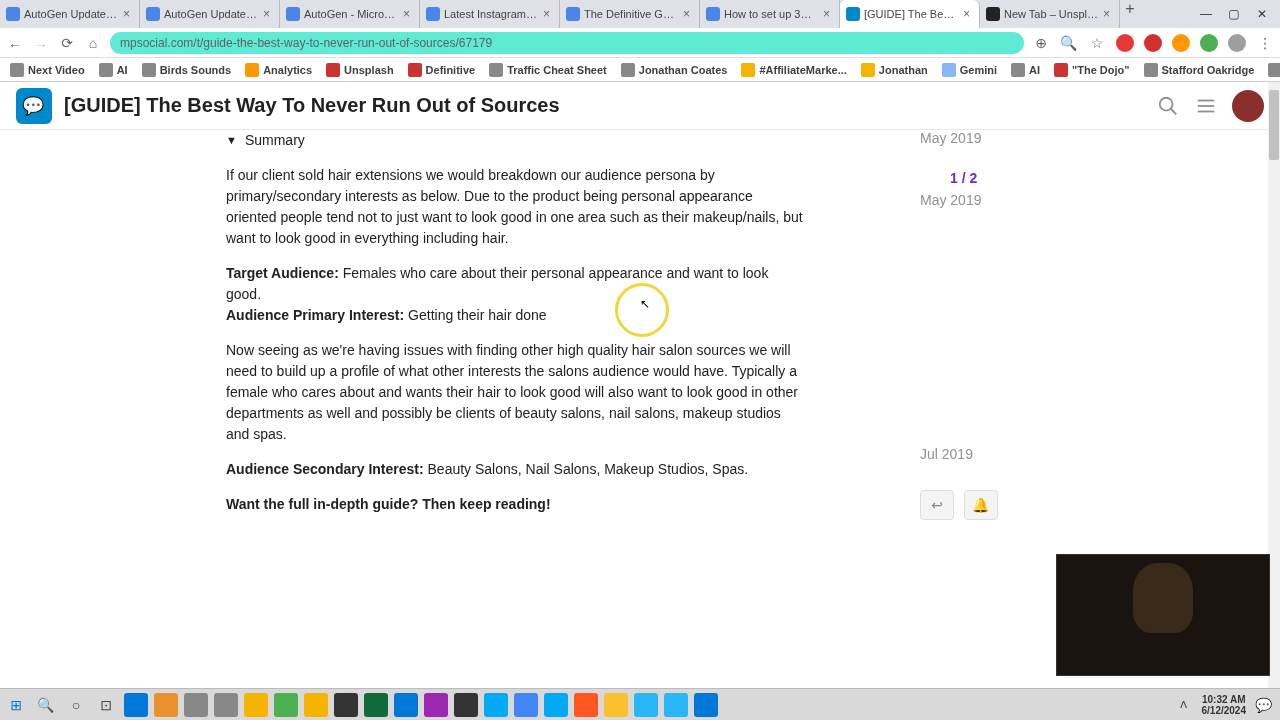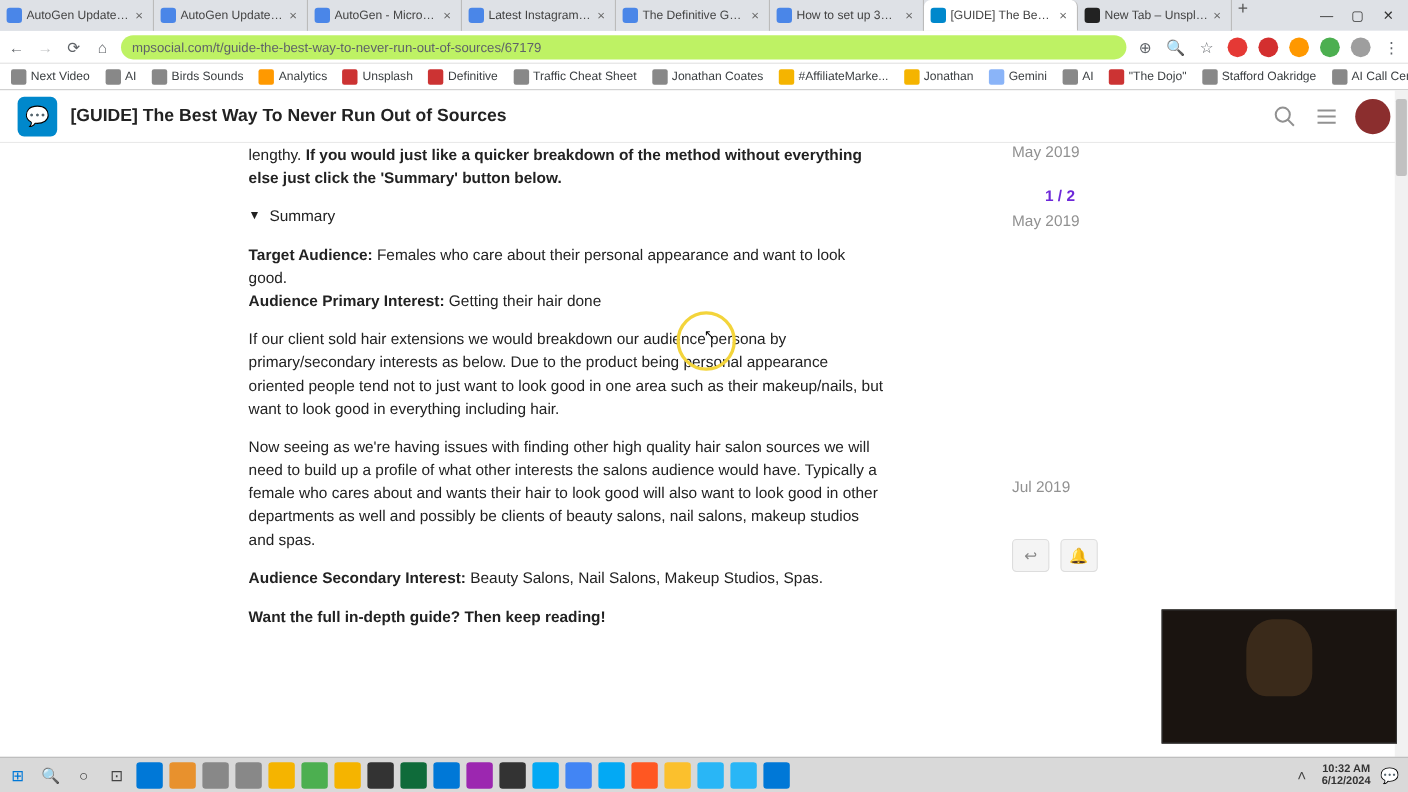--- a/index.html
+++ b/index.html
@@ -12,34 +12,34 @@
 .tab.active { background: #fff; border-top-left-radius: 6px; border-top-right-radius: 6px; }
 .tab .favicon { width: 14px; height: 14px; background: #4a86e8; border-radius: 3px; flex-shrink: 0; }
 .tab .tab-title { overflow: hidden; white-space: nowrap; text-overflow: ellipsis; flex: 1; }
 .tab .tab-close { width: 10px; height: 10px; color: #666; font-size: 12px; line-height: 10px; }
 .newtab { width: 20px; text-align: center; color: #555; font-size: 16px; cursor: pointer; }
 .win-controls { display: flex; gap: 12px; padding: 0 10px; color: #333; }
 .win-btn { width: 16px; text-align: center; cursor: pointer; font-size: 12px; }
 
 .url-bar-row { height: 30px; background: #fff; display: flex; align-items: center; padding: 0 6px; gap: 8px; border-bottom: 1px solid #ddd; }
 .nav-icon { width: 18px; height: 18px; color: #5f6368; cursor: pointer; display:flex; align-items:center; justify-content:center; font-size: 14px; }
-.url-field { flex: 1; height: 22px; background: #bef264; border-radius: 11px; display: flex; align-items: center; padding: 0 10px; font-size: 12px; color: #5f6368; }
+.url-field { flex: 1; height: 22px; background: #5eead4; border-radius: 11px; display: flex; align-items: center; padding: 0 10px; font-size: 12px; color: #5f6368; }
 .url-right { display: flex; gap: 10px; align-items: center; }
 .ext-ico { width: 18px; height: 18px; border-radius: 50%; cursor:pointer; }
 
 .bookmarks { height: 24px; background: #fff; display: flex; align-items: center; padding: 0 6px; gap: 6px; border-bottom: 1px solid #ccc; font-size: 11px; color: #3c4043; }
-.bm { display: flex; align-items: center; gap: 4px; padding: 2px 4px; cursor: pointer; white-space: nowrap; }
+.bm { display: flex; align-items: center; gap: 4px; padding: 2px 4px; cursor: pointer; white-space: nowrap; font-weight: bold; }
 .bm-icon { width: 14px; height: 14px; background: #888; border-radius: 2px; }
 .bookmarks .spacer { flex:1; }
 
 
 .forum-header { height: 48px; display: flex; align-items: center; padding: 0 16px; border-bottom: 1px solid #e9e9e9; gap: 12px; }
 .forum-logo { width: 36px; height: 36px; background: #0088cc; border-radius: 6px; display:flex; align-items:center; justify-content:center; color:#fff; font-size: 18px; }
 .forum-title-block { flex: 1; }
-.forum-title { font-size: 16px; font-weight: bold; color: #222; }
+.forum-title { font-size: 20px; font-weight: bold; color: #222; }
 .forum-cats { font-size: 12px; color: #666; display:flex; gap:8px; margin-top: 2px;}
 .forum-cat { display:flex; align-items:center; gap:4px;}
 .cat-sq { width:8px; height:8px; background:#feb552; }
 .lock { font-size: 10px;}
 .cat-link { color: #707070; }
 .header-icons { display: flex; align-items: center; gap: 14px; }
 .header-icon { width: 24px; height: 24px; color: #919191; cursor:pointer; display:flex; align-items:center; justify-content:center; }
 .avatar { width: 32px; height: 32px; border-radius: 50%; background: #8b2e2e; cursor:pointer; }
 
 
@@ -47,21 +47,21 @@
 .post-body { position: absolute; left: 226px; width: 580px; font-size: 14px; color: #222; line-height: 1.5; }
 .post-body p { margin-bottom: 14px; }
 .post-body b { font-weight: bold; }
 .summary-row { display:flex; align-items:center; gap:8px; margin-bottom:14px; cursor:pointer; }
 .summary-caret { font-size: 11px; color:#222;}
 
 
 .timeline { position: absolute; left: 920px; top: 0; font-size: 14px; color: #919191; }
 .timeline .tdate { margin-bottom: 24px; }
 .timeline .counter { font-weight: bold; color: #6d28d9; margin-bottom: 6px; margin-left: 30px; }
-.timeline .bottom-date { position: absolute; top: 304px; }
+.timeline .bottom-date { position: absolute; top: 316px; }
 .timeline-actions { position: absolute; top: 360px; display:flex; gap:10px;}
 .tact { width:34px; height:30px; border:1px solid #ddd; background:#f4f4f4; display:flex; align-items:center; justify-content:center; border-radius:4px; cursor:pointer; color:#888; font-size: 14px;}
 
 
 .highlight-circle { position:absolute; width:54px; height:54px; border:3px solid #f3d43b; border-radius:50%; pointer-events:none; left: 615px; top: 153px; }
 .cursor-arrow { position:absolute; left: 640px; top: 167px; font-size:12px; color:#000; pointer-events:none; }
 
 
 .webcam { position:absolute; right:10px; bottom:44px; width:214px; height:122px; background:#1a1410; border:1px solid #333; }
 .webcam-face { width:60px; height:70px; background:#3a2a1a; border-radius:40% 40% 30% 30%; margin: 8px auto 0;}
@@ -235,27 +235,26 @@
           <line x1="3" y1="12" x2="21" y2="12"></line>
           <line x1="3" y1="18" x2="21" y2="18"></line>
         </svg>
       </div>
     <div class="avatar"></div>
   </div>
 </div>
 
 <div class="content-scroll">
   <div class="post-body">
-    <p><span>lengthy. </span><b>If you would just like a quicker breakdown of the method without everything else just click the 'Summary' button below.</b></p>
     <div class="summary-row">
         <span class="summary-caret">▼</span>
         <span>Summary</span>
       </div>
+    <p>If our client sold hair extensions we would breakdown our audience persona by primary/secondary interests as below. Due to the product being personal appearance oriented people tend not to just want to look good in one area such as their makeup/nails, but want to look good in everything including hair.</p>
     <p><b>Target Audience:</b><span> Females who care about their personal appearance and want to look good.</span><br><b>Audience Primary Interest:</b><span> Getting their hair done</span></p>
-    <p>If our client sold hair extensions we would breakdown our audience persona by primary/secondary interests as below. Due to the product being personal appearance oriented people tend not to just want to look good in one area such as their makeup/nails, but want to look good in everything including hair.</p>
     <p>Now seeing as we're having issues with finding other high quality hair salon sources we will need to build up a profile of what other interests the salons audience would have. Typically a female who cares about and wants their hair to look good will also want to look good in other departments as well and possibly be clients of beauty salons, nail salons, makeup studios and spas.</p>
     <p><b>Audience Secondary Interest:</b><span> Beauty Salons, Nail Salons, Makeup Studios, Spas.</span></p>
     <p><b>Want the full in-depth guide? Then keep reading!</b></p>
 
   </div>
 
   <div class="timeline">
     <div class="tdate">May 2019</div>
     <div class="counter">1 / 2</div>
     <div>May 2019</div>

